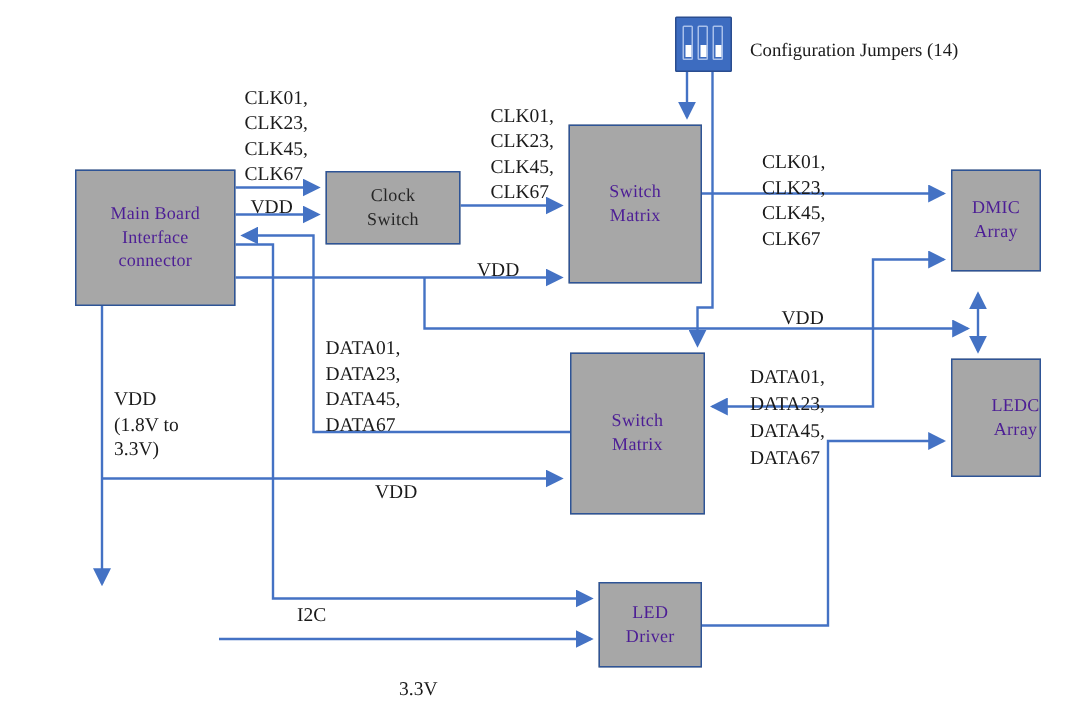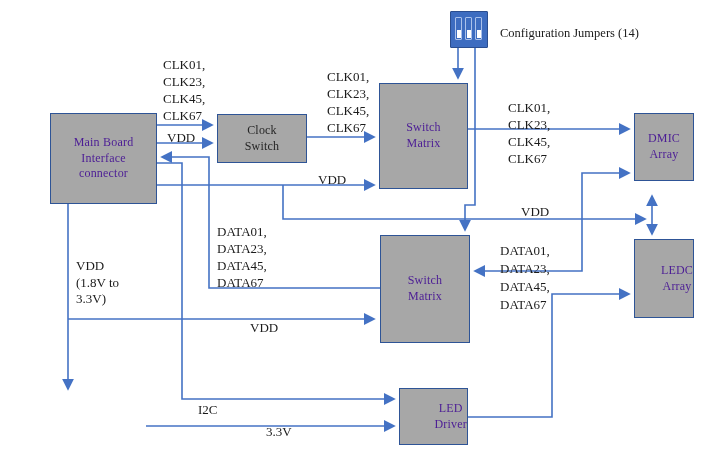--- a/index.html
+++ b/index.html
@@ -104,21 +104,21 @@
   <div class="box" style="left:634px;top:113px;width:60px;height:68px;">
     <span class="lbl">DMIC
 Array</span>
   </div>
 
   <div class="box" style="left:634px;top:239px;width:60px;height:79px;padding-left:26px;">
     <span class="lbl">LEDC
 Array</span>
   </div>
 
-  <div class="box" style="left:399px;top:388px;width:69px;height:57px;justify-content:flex-end;">
+  <div class="box" style="left:399px;top:388px;width:69px;height:57px;">
     <span class="lbl">LED
 Driver</span>
   </div>
 
 
   <div class="jumper">
     <div class="slot s1">
         <div class="notch"></div>
       </div>
     <div class="slot s2">
@@ -163,15 +163,15 @@
 DATA67</div>
 
   <div class="sig" style="left:76px;top:258px;line-height:16.5px;">VDD
 (1.8V to
 3.3V)</div>
 
   <div class="sig" style="left:250px;top:319px;">VDD</div>
 
   <div class="sig" style="left:198px;top:401px;text-align:center;">I2C</div>
 
-  <div class="sig" style="left:266px;top:423px;">3.3V</div>
+  <div class="sig" style="left:266px;top:450px;">3.3V</div>
 
 </div>
 
 </body></html>

